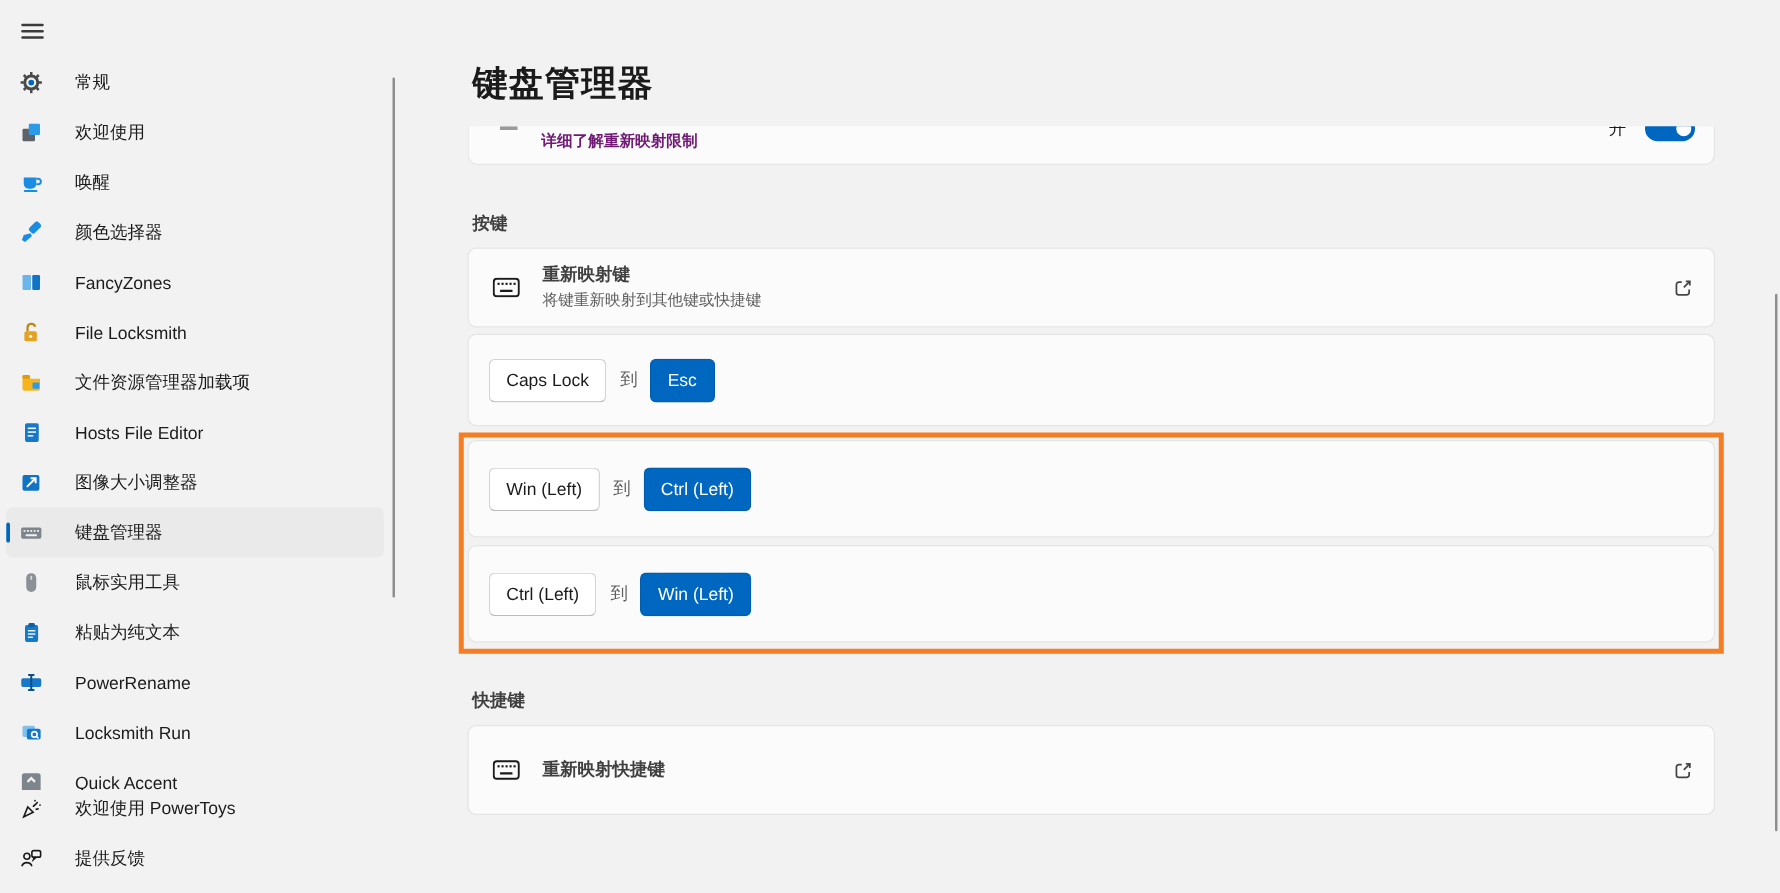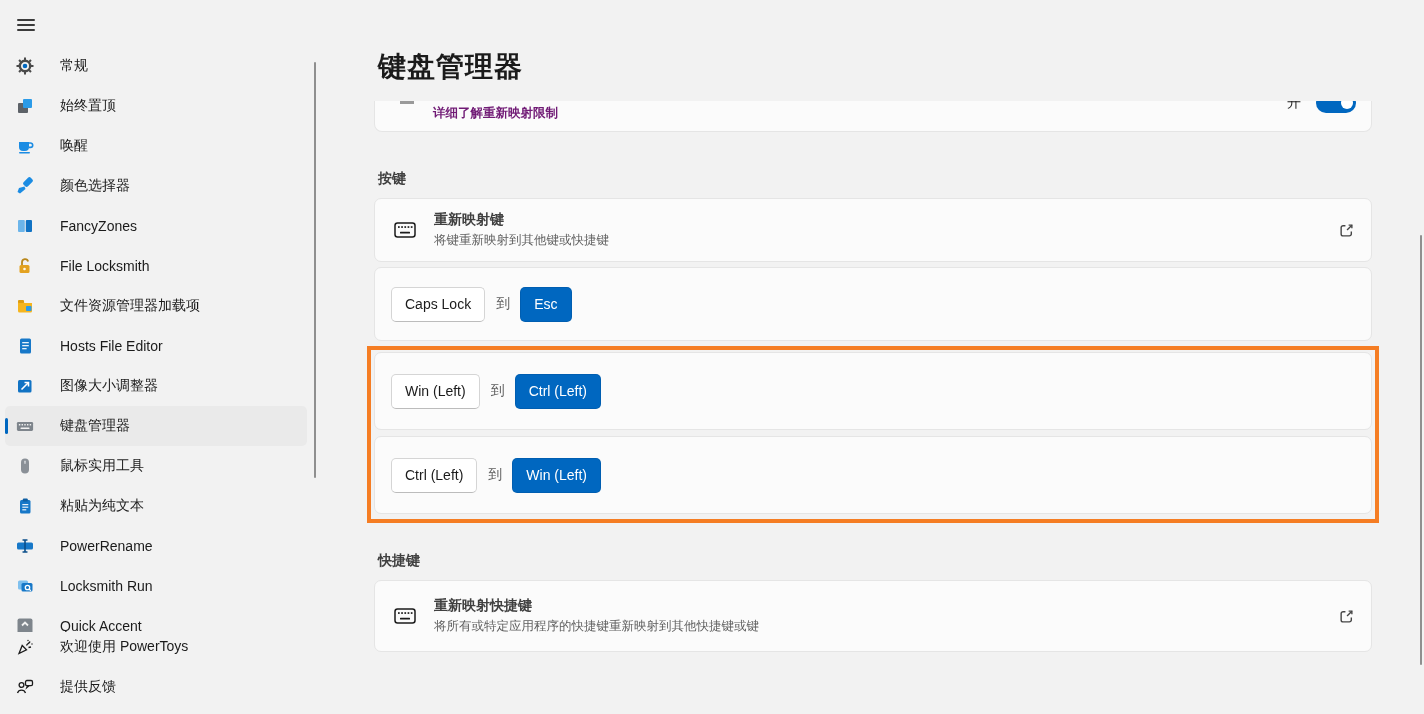--- a/index.html
+++ b/index.html
@@ -111,21 +111,21 @@
     <span class="nav-label">常规</span>
   </div>
 
   <div class="nav-item">
     <span class="nav-icon">
       <svg width="18" height="18" viewBox="0 0 18 18">
           <rect x="2" y="6" width="10" height="10" rx="1" fill="#5d6268"></rect>
           <rect x="7" y="2" width="9" height="9" rx="1" fill="#2b9be8"></rect>
         </svg>
     </span>
-    <span class="nav-label">始终置顶</span>
+    <span class="nav-label">欢迎使用</span>
   </div>
 
   <div class="nav-item">
     <span class="nav-icon">
       <svg width="18" height="18" viewBox="0 0 18 18">
           <path d="M3 5 h10 v5 a4 4 0 0 1 -4 4 h-2 a4 4 0 0 1 -4 -4 z" fill="#1b8ce3"></path>
           <path d="M13 6 h1.5 a2.2 2.2 0 0 1 0 4.4 H13" fill="none" stroke="#1b8ce3" stroke-width="1.6"></path>
           <rect x="3" y="15" width="11" height="1.6" rx="0.8" fill="#1b8ce3"></rect>
         </svg>
     </span>
@@ -373,21 +373,20 @@
           <rect x="7.2" y="4.2" width="1.7" height="1.7"></rect>
           <rect x="10.4" y="4.2" width="1.7" height="1.7"></rect>
           <rect x="13.6" y="4.2" width="1.7" height="1.7"></rect>
           <rect x="16.8" y="4.2" width="1.7" height="1.7"></rect>
           <rect x="6" y="9.8" width="10" height="1.8" rx="0.5"></rect>
         </g>
       </svg>
   </span>
   <span class="setting-text">
     <div class="setting-title">重新映射快捷键</div>
-    <div class="setting-sub">将所有或特定应用程序的快捷键重新映射到其他快捷键或键</div>
   </span>
   <span class="ext-icon">
     <svg width="15" height="15" viewBox="0 0 14 14" fill="none" stroke="#454545" stroke-width="1.3">
         <path d="M6 2.5 H3.8 A1.8 1.8 0 0 0 2 4.3 V10.2 A1.8 1.8 0 0 0 3.8 12 H9.7 A1.8 1.8 0 0 0 11.5 10.2 V8"></path>
         <path d="M7.5 6.5 L12 2"></path>
         <path d="M9 2 H12 V5"></path>
       </svg>
   </span>
 </div>
 

